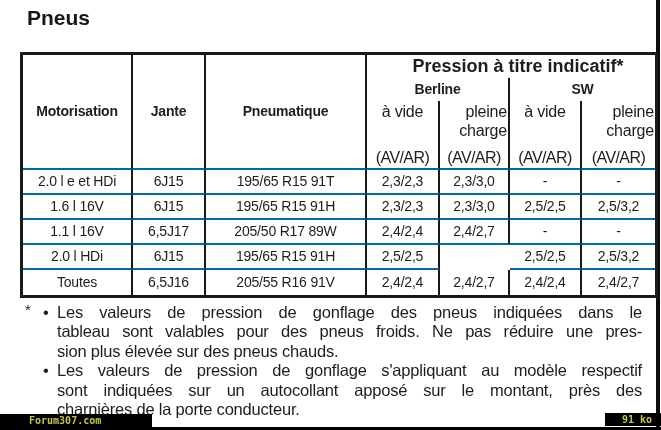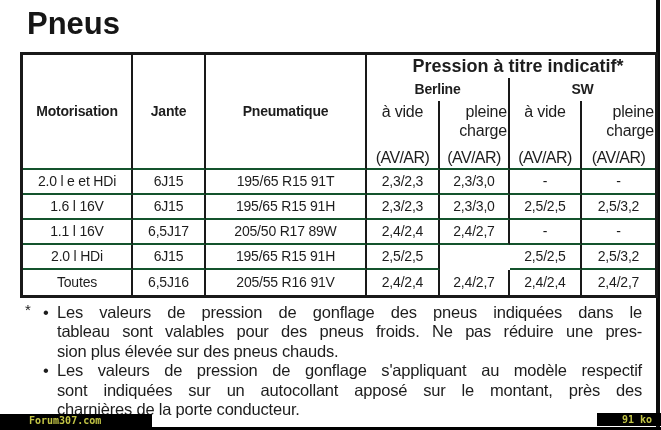--- a/index.html
+++ b/index.html
@@ -4,41 +4,41 @@
 <style>
   html,body{margin:0;padding:0;}
   body{
     width:661px;height:430px;position:relative;overflow:hidden;
     background:#ffffff;
     font-family:"Liberation Sans","DejaVu Sans",sans-serif;
     color:#1c1c1c;
   }
   .page-title{
     position:absolute;left:27px;top:6px;
-    font-size:31px;font-weight:bold;letter-spacing:0px;color:#161616;
+    font-size:21px;font-weight:bold;letter-spacing:0px;color:#161616;
   }
   .scan-edge-right{
     position:absolute;left:656px;top:0;width:4px;height:430px;background:#0d0d0d;
   }
   
   .pneus-table{
     position:absolute;left:20px;top:52px;width:638px;height:246px;
     box-sizing:border-box;border:3px solid #191919;
     display:grid;
     grid-template-columns:110px 73px 161px 73px 70px 72px 1fr;
     grid-template-rows:23px 23px 69px 25px 25px 25px 25px 1fr;
     background:#fff;
   }
   .c{
     box-sizing:border-box;display:flex;align-items:center;justify-content:center;
     font-size:14px;line-height:19px;color:#1d1d1d;text-align:center;
     letter-spacing:-0.2px; overflow:hidden;
   }
   .br{border-right:2px solid #191919;}
-  .bb{border-bottom:2px solid #14532d;}
+  .bb{border-bottom:2px solid #0369a1;}
   .hb{font-weight:bold;}
   .pression{font-size:18px;font-weight:bold;letter-spacing:0px;margin-left:14px;}
   .subcol{
     flex-direction:column;justify-content:space-between;
     padding:1px 1px 1px 1px;font-size:16px;line-height:19px;
   }
   .subcol .lbl{flex:0 0 auto;text-align:right;}
   .subcol .unit{flex:0 0 auto;letter-spacing:-0.6px;}
   
   .footnote{
@@ -52,21 +52,21 @@
   .fl-last{text-align:justify;text-align-last:left;}
   
   .statusline{position:absolute;left:0;bottom:0;width:661px;height:3px;background:#000;}
   .status-left{
     position:absolute;left:0;bottom:3px;width:152px;height:13px;background:#000;
     color:#c2c445;font-family:"DejaVu Sans Mono",monospace;
     font-size:10px;font-weight:bold;line-height:13px;
     box-sizing:border-box;padding-left:29px;
   }
   .status-right{
-    position:absolute;right:0;bottom:4px;width:64px;height:13px;background:#000;
+    position:absolute;right:0;bottom:4px;width:56px;height:13px;background:#000;
     color:#c2c445;font-family:"DejaVu Sans Mono",monospace;
     font-size:10px;font-weight:bold;line-height:13px;text-align:right;
     box-sizing:border-box;padding-right:9px;
   }
 </style>
 </head>
 <body>
 
 <div class="page-title">Pneus</div>
 <div class="scan-edge-right"></div>

